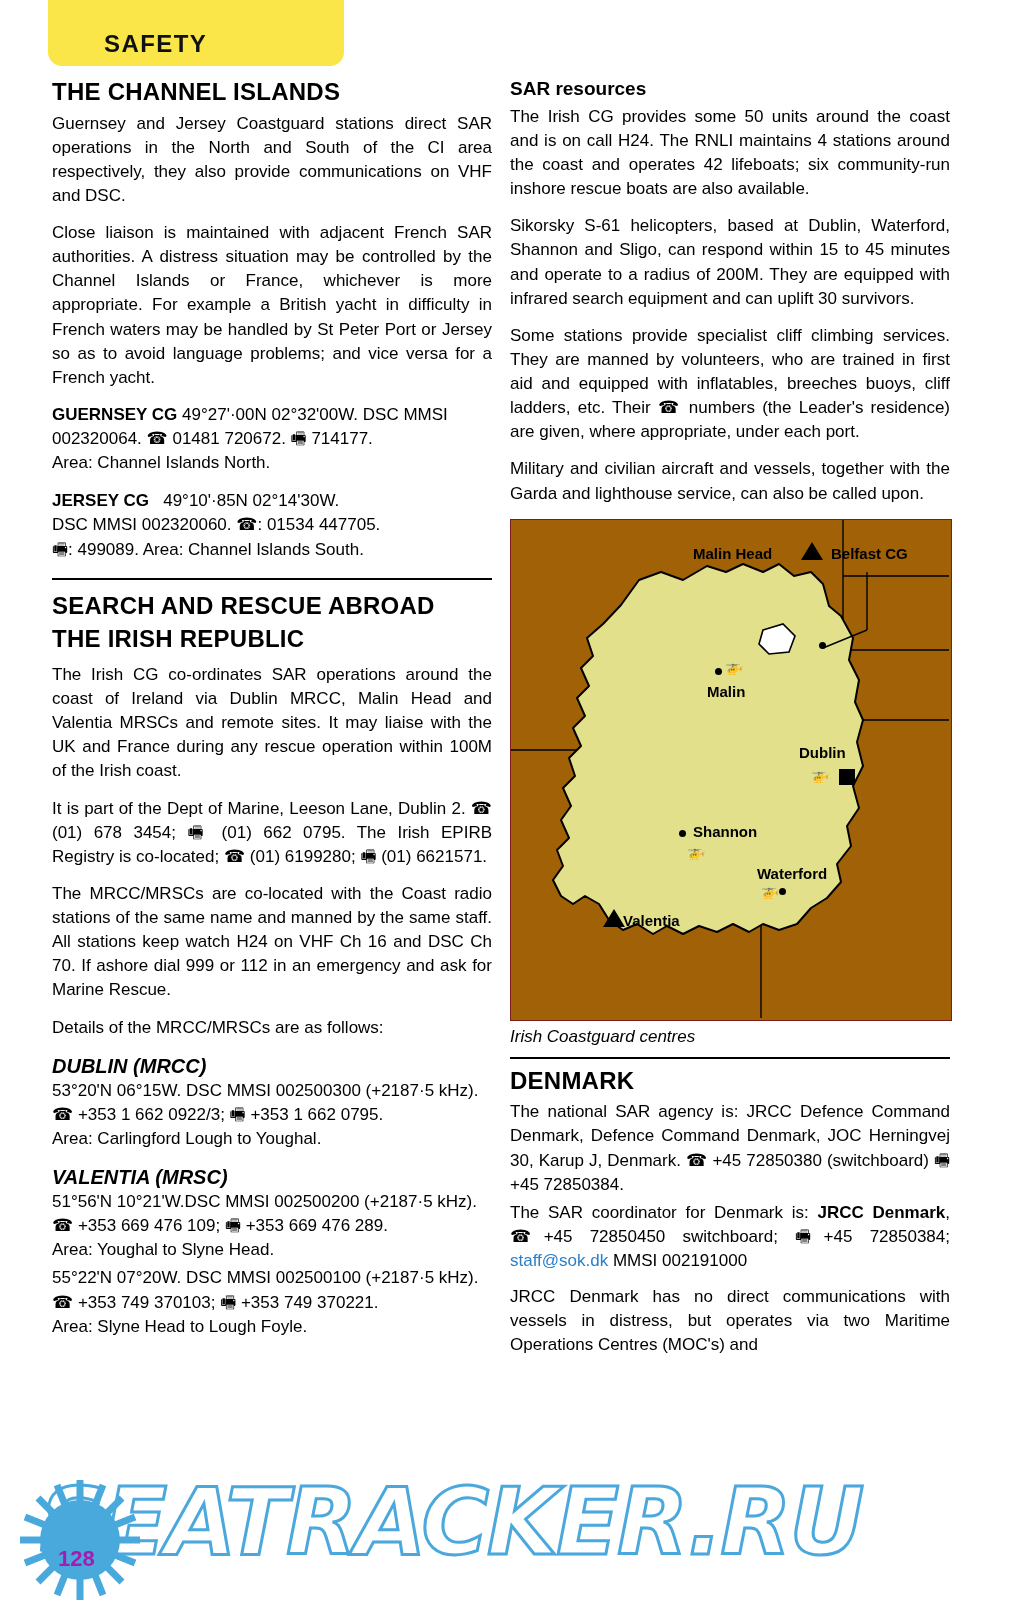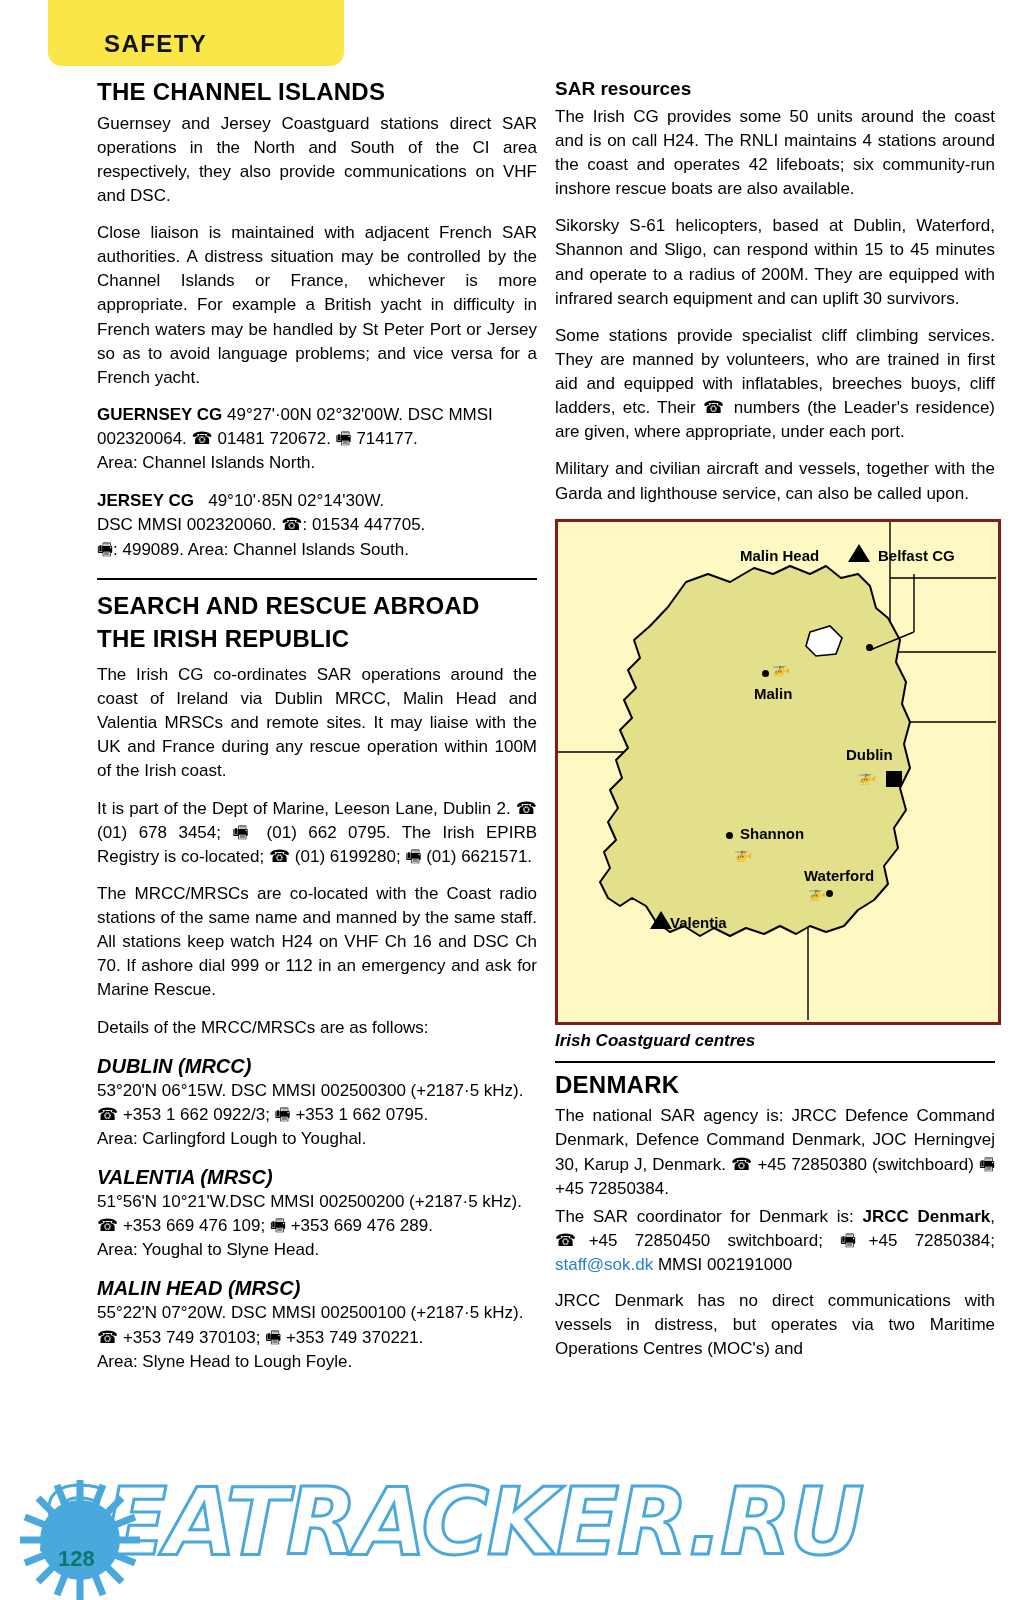--- a/index.html
+++ b/index.html
@@ -37,21 +37,20 @@
     font-size: 24px;
     font-weight: bold;
     letter-spacing: 0.06em;
     color: #111;
   }
   
   .col {
     position: absolute;
     top: 78px;
     width: 440px;
-    margin-left: 45px;
   }
   .col-left { left: 52px; }
   .col-right { left: 510px; }
 
   h1.section {
     font-size: 24px;
     font-weight: bold;
     margin: 0 0 6px 0;
     line-height: 1.15;
     letter-spacing: 0.01em;
@@ -84,29 +83,29 @@
     margin: 16px 0 12px 0;
   }
   .link {
     color: #2a7fc9;
   }
   
   .map-box {
     position: relative;
     width: 440px;
     height: 500px;
-    border: 3px solid #7f1d1d;
-    background: #fef9c3;
+    border: 1px solid #7f1d1d;
+    background: #a16207;
     margin: 4px 0 6px 0;
     overflow: hidden;
   }
   .map-caption {
     font-size: 17px;
     font-style: italic;
-    font-weight: bold;
+    font-weight: normal;
     margin: 2px 0 10px 0;
   }
   .map-label {
     position: absolute;
     font-size: 15px;
     font-weight: bold;
     color: #000;
     white-space: nowrap;
   }
   .map-dot {
@@ -133,21 +132,21 @@
     font-size: 15px;
     line-height: 1;
   }
   
   .folio {
     position: absolute;
     left: 58px;
     bottom: 28px;
     font-size: 22px;
     font-weight: bold;
-    color: #0f766e;
+    color: #a21caf;
     z-index: 6;
   }
   .burst {
     position: absolute;
     left: 14px;
     bottom: -6px;
     width: 132px;
     height: 132px;
     z-index: 5;
   }
@@ -206,21 +205,20 @@
     <p>It is part of the Dept of Marine, Leeson Lane, Dublin 2. ☎ (01) 678 3454; 🖷 (01) 662 0795. The Irish EPIRB Registry is co-located;  ☎ (01) 6199280; 🖷 (01) 6621571.</p>
     <p>The MRCC/MRSCs are co-located with the Coast radio stations of the same name and manned by the same staff. All stations keep watch H24 on VHF Ch 16 and DSC Ch 70. If ashore dial 999 or 112 in an emergency and ask for Marine Rescue.</p>
     <p class="nojust">Details of the MRCC/MRSCs are as follows:</p>
 
     <h3 class="station">DUBLIN (MRCC)</h3>
     <p class="nojust tight"><span>53°20'N 06°15W. DSC MMSI 002500300  (+2187·5 kHz).</span><br><span>☎ +353 1 662 0922/3; 🖷 +353 1 662 0795.</span><br><span>Area: Carlingford Lough to Youghal.</span></p>
 
     <h3 class="station">VALENTIA (MRSC)</h3>
     <p class="nojust tight"><span>51°56'N  10°21'W.DSC MMSI  002500200 (+2187·5 kHz).</span><br><span>☎ +353 669 476 109; 🖷 +353 669 476 289.</span><br><span>Area: Youghal to Slyne Head.</span></p>
 
-    <h3 class="station">MALIN HEAD (MRSC)</h3>
     <p class="nojust tight"><span>55°22'N 07°20W. DSC MMSI 002500100 (+2187·5 kHz).</span><br><span>☎ +353 749 370103; 🖷 +353 749 370221.</span><br><span>Area: Slyne Head to Lough Foyle.</span></p>
   </div>
 
   <div class="col col-right">
     <h2 class="sub">SAR resources</h2>
     <p>The Irish CG provides some 50 units around the coast and is on call H24. The RNLI maintains 4 stations around the coast and operates 42 lifeboats; six community-run inshore rescue boats are also available.</p>
     <p>Sikorsky S-61 helicopters, based at Dublin, Waterford, Shannon and Sligo, can respond within 15 to 45 minutes and operate to a radius of 200M. They are equipped with infrared search equipment and can uplift 30 survivors.</p>
     <p>Some stations provide specialist cliff climbing services. They are manned by volunteers, who are trained in first aid and equipped with inflatables, breeches buoys, cliff ladders, etc. Their ☎ numbers (the Leader's residence) are given, where appropriate, under each port.</p>
     <p>Military and civilian aircraft and vessels, together with the Garda and lighthouse service, can also be called upon.</p>
 

